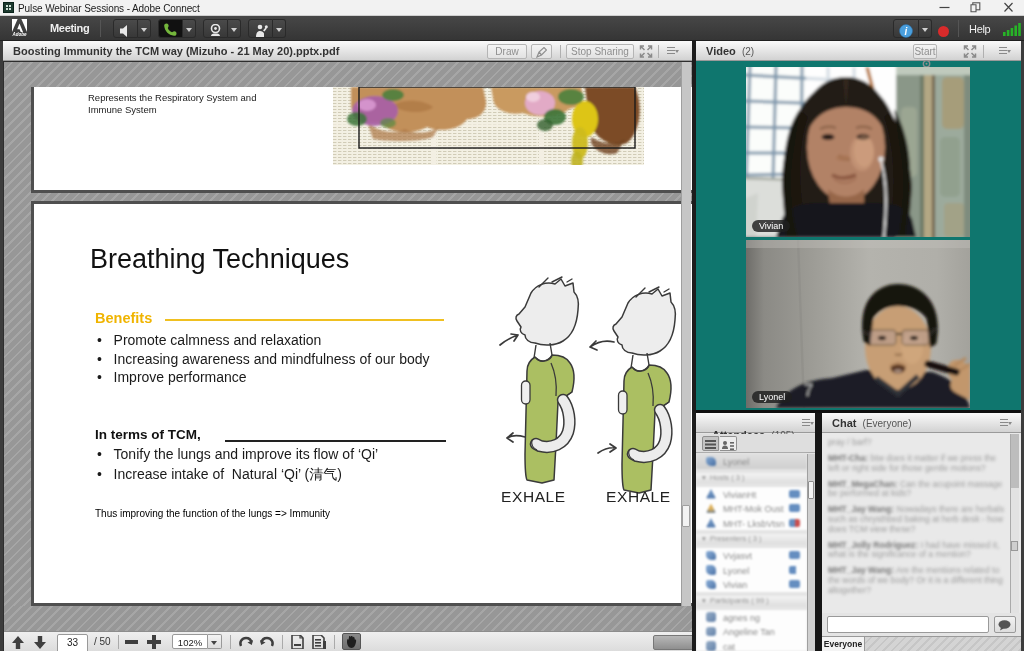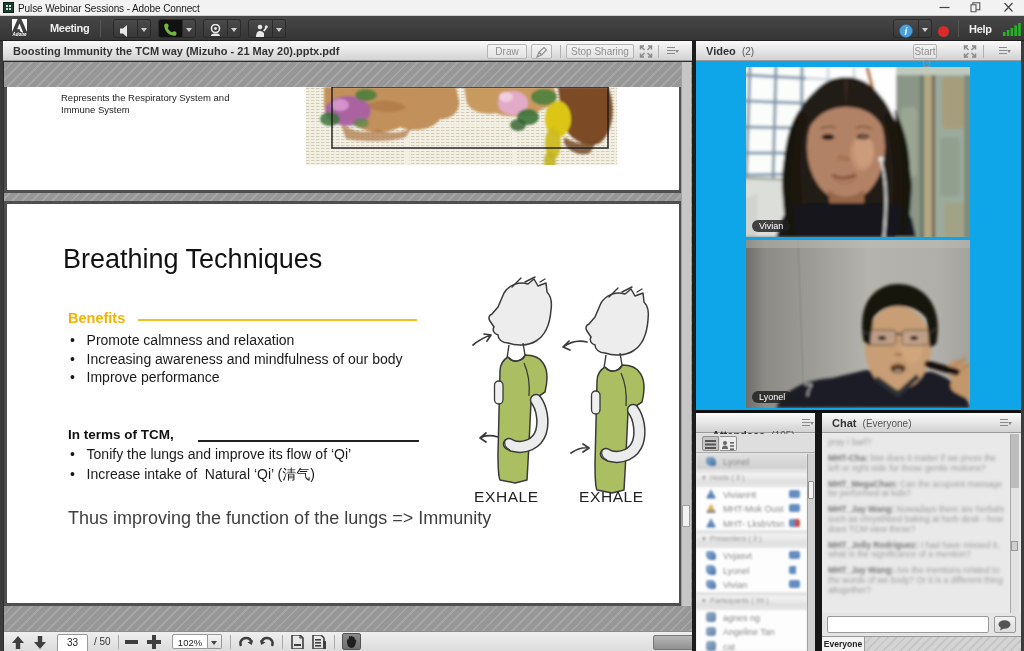--- a/index.html
+++ b/index.html
@@ -8,33 +8,33 @@
 #titlebar{position:absolute;left:0;top:0;width:1024px;height:16px;background:#f2f2f2;border-bottom:1px solid #d0d0d0;}
 #titlebar .ticon{position:absolute;left:3px;top:2px;width:11px;height:11px;background:#1d3a2f;border:1px solid #0a241b;}
 #titlebar .ticon:before{content:"";position:absolute;left:2px;top:2px;width:2px;height:2px;background:#cfe3d8;box-shadow:3px 0 #cfe3d8,0 3px #cfe3d8,3px 3px #cfe3d8;}
 #titlebar .ttext{position:absolute;left:18px;top:2.5px;font-size:10px;letter-spacing:-0.1px;color:#1a1a1a;}
 
 #menubar{position:absolute;left:0;top:16px;width:1024px;height:25px;background:linear-gradient(#474747,#353535);border-bottom:1px solid #1f1f1f;}
 .mbtn{position:absolute;top:3px;height:19px;background:linear-gradient(#4a4a4a,#383838);border:1px solid #2a2a2a;border-radius:3px 0 0 3px;}
 .mdrop{position:absolute;top:3px;height:19px;width:13px;background:linear-gradient(#4a4a4a,#383838);border:1px solid #2a2a2a;border-left:none;border-radius:0 3px 3px 0;}
 .mdrop:before{content:"";position:absolute;left:3px;top:8px;border-left:3.5px solid transparent;border-right:3.5px solid transparent;border-top:4px solid #cfcfcf;}
 
-.pod{position:absolute;background:#0ea5e9;}
+.pod{position:absolute;background:#0f766e;}
 .podhead{position:absolute;left:0;top:0;right:0;height:20px;background:linear-gradient(#fafafa,#d2d2d2);border-bottom:1px solid #9a9a9a;}
 .podtitle{position:absolute;left:10px;top:4px;font-size:11px;font-weight:bold;color:#333;}
 .podsub{font-weight:normal;font-size:10px;color:#555;}
 .popt{position:absolute;top:6px;width:12px;height:9px;}
 .popt .l{position:absolute;left:0;width:8px;height:1px;background:#8a8a8a;}
 .popt:after{content:"";position:absolute;right:0;top:3px;border-left:2.5px solid transparent;border-right:2.5px solid transparent;border-top:3px solid #8a8a8a;}
 .hbtn{position:absolute;top:3px;height:15px;border:1px solid #b5b5b5;border-radius:2px;font-size:10px;color:#8f8f8f;text-align:center;background:linear-gradient(#f4f4f4,#e2e2e2);}
 .vsep{position:absolute;width:1px;background:#b0b0b0;}
 
 #sharepod{left:3px;top:41px;width:689px;height:610px;background:#2e2e2e;}
 #shHatch{position:absolute;left:1px;top:21px;width:688px;height:570px;background:repeating-linear-gradient(135deg,#979797 0 5px,#a6a6a6 5px 7px);}
-.slide{position:absolute;background:#fff;border:3px solid #4f4f4f;}
+.slide{position:absolute;background:#fff;border:3px solid #4f4f4f;margin-left:27px;}
 #shScroll{position:absolute;width:10px;background:#c6c6c6;border-left:1px solid #9f9f9f;}
 #shThumb{position:absolute;left:1px;width:8px;height:22px;background:#f2f2f2;border:1px solid #9f9f9f;border-radius:1px;}
 #shBottomHatch{position:absolute;left:1px;width:688px;background:repeating-linear-gradient(135deg,#979797 0 5px,#a6a6a6 5px 7px);}
 #shToolbar{position:absolute;left:1px;height:21px;width:688px;background:linear-gradient(#efefef,#dcdcdc);border-top:1px solid #8d8d8d;}
 
 #videopod{left:696px;top:41px;width:325px;height:369px;}
 #attendpod{left:696px;top:413px;width:123px;height:238px;background:#e4e4e4;}
 #chatpod{left:822px;top:413px;width:199px;height:238px;background:#e9e9e9;padding-left:16px;}
 .vframe{position:absolute;left:50px;overflow:hidden;background:#888;}
 .vlabel{position:absolute;left:6px;bottom:5px;background:rgba(30,30,30,.82);color:#fff;font-size:9px;padding:1px 7px;border-radius:7px;}
@@ -112,21 +112,21 @@
   
   <div class="mbtn" style="left:893px;width:26px;"></div>
   <circle></circle>
   <svg class="abs" style="left:899px;top:8px;" width="14" height="14" viewBox="0 0 14 14">
       <circle cx="7" cy="7" r="6.5" fill="#4a9fdd" stroke="#2a6ea8" stroke-width=".5"></circle>
       <text x="7" y="10.6" font-size="10" font-weight="bold" font-style="italic" fill="#fff" text-anchor="middle">i</text>
     </svg>
   <div class="mdrop" style="left:919px;"></div>
   <div class="abs" style="left:938px;top:10px;width:11px;height:11px;border-radius:50%;background:#d92b2b;"></div>
   <div class="vsep" style="left:958px;top:4px;height:17px;background:#555;"></div>
-  <div class="abs" style="left:969px;top:7px;font-size:11px;font-weight:bold;letter-spacing:-0.3px;color:#f0f0f0;text-align:right;">Help</div>
+  <div class="abs" style="left:969px;top:7px;font-size:11px;font-weight:normal;letter-spacing:-0.3px;color:#f0f0f0;text-align:right;">Help</div>
   <svg class="abs" style="left:1003px;top:7px;" width="18" height="13" viewBox="0 0 18 13">
     <rect x="0" y="9" width="2.6" height="4" fill="#27b427"></rect>
       <rect x="3.8" y="7" width="2.6" height="6" fill="#27b427"></rect>
       <rect x="7.6" y="5" width="2.6" height="8" fill="#27b427"></rect>
       <rect x="11.4" y="2.5" width="2.6" height="10.5" fill="#27b427"></rect>
       <rect x="15.2" y="0" width="2.6" height="13" fill="#27b427"></rect>
   </svg>
 </div>
 
 <div id="sharepod" class="pod">
@@ -204,21 +204,21 @@
       <div>•&nbsp;&nbsp;&nbsp;Promote calmness and relaxation</div>
       <div>•&nbsp;&nbsp;&nbsp;Increasing awareness and mindfulness of our body</div>
       <div>•&nbsp;&nbsp;&nbsp;Improve performance</div>
     </div>
     <div class="abs" style="left:61px;top:223px;font-size:13.5px;font-weight:bold;color:#111;">In terms of TCM,</div>
     <div class="abs" style="left:191px;top:236px;width:221px;height:2px;background:#222;"></div>
     <div class="abs" style="left:63px;top:241px;font-size:14px;color:#1a1a1a;line-height:19.5px;">
       <div>•&nbsp;&nbsp;&nbsp;Tonify the lungs and improve its flow of ‘Qi’</div>
       <div>•&nbsp;&nbsp;&nbsp;Increase intake of&nbsp; Natural ‘Qi’ (清气)</div>
     </div>
-    <div class="abs" style="left:61px;top:304px;font-size:18px;color:#404040;">Thus improving the function of the lungs =&gt; Immunity</div>
+    <div class="abs" style="left:61px;top:304px;font-size:10px;color:#000000;">Thus improving the function of the lungs =&gt; Immunity</div>
 
     <svg class="abs" style="left:450px;top:72px;" width="220" height="220" viewBox="0 0 220 220">
       <defs>
         <g id="breather">
           <path d="M51 59 C45 59 41 55 41 51 C37 50 35 46 37 43 L33 37 C31 34 32 31 35 30 L41 23 L47 9 C52 1 62 -3 71 0 L77 -5 L81 2 L89 -1 L90 8 C94 12 95 19 94 26 C93 39 89 51 79 57 C71 62 59 62 51 59 Z" fill="#ededed" stroke="#3a3a3a" stroke-width="1.5" stroke-linejoin="round"></path>
           <path d="M55 3 L64 -6 M68 -2 L78 -7 M83 -2 L88 -5" fill="none" stroke="#3a3a3a" stroke-width="1.4" stroke-linecap="round"></path>
           <path d="M52 61 L50 74 M66 59 L68 71" fill="none" stroke="#3a3a3a" stroke-width="1.4"></path>
           <path d="M51 73 C46 76 43 81 43 87 L41 170 C41 182 41 192 43 196 L58 199 L70 196 L72 160 L74 118 L88 108 C91 96 91 86 86 79 C83 74 76 71 68 71 C64 78 56 79 51 73 Z" fill="#abbf62" stroke="#3a3a3a" stroke-width="1.5" stroke-linejoin="round"></path>
           <path d="M52 74 C56 79 64 78 68 72" fill="none" stroke="#3a3a3a" stroke-width="1.4"></path>
           <path d="M67 79 C71 88 73 100 72 112" fill="none" stroke="#3a3a3a" stroke-width="1.3"></path>

